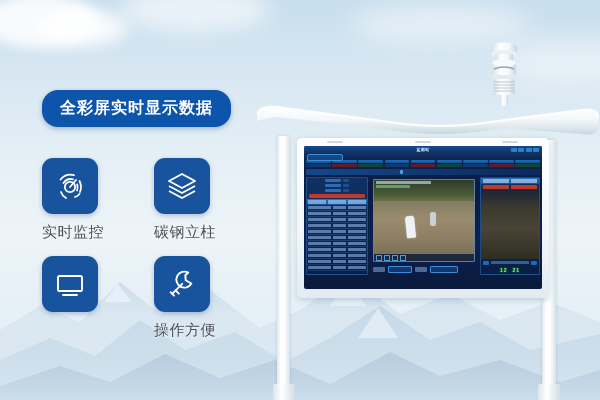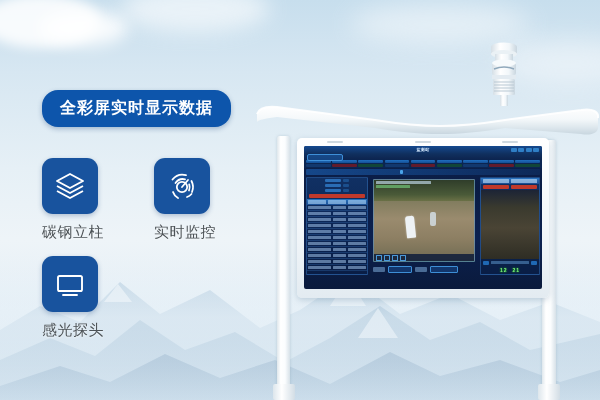--- a/index.html
+++ b/index.html
@@ -398,58 +398,70 @@
 
 
   <div class="badge">全彩屏实时显示数据</div>
 
   <div class="features">
 
     <div class="frow">
       <div class="feat">
         <div class="tile">
           <span>
-            <svg width="32" height="32" viewBox="0 0 32 32" fill="none" stroke="#ffffff" stroke-width="1.9" stroke-linejoin="round">
-              <path d="M16 4 L29 11 L16 18 L3 11 Z"></path>
-              <path d="M3 16 L16 23 L29 16"></path>
-              <path d="M3 21 L16 28 L29 21"></path>
-            </svg>
-          </span>
-        </div>
-        <div class="flabel">碳钢立柱</div>
-      </div>
-
-      <div class="feat">
-        <div class="tile">
-          <span>
             <svg width="32" height="32" viewBox="0 0 32 32" fill="none" stroke="#ffffff" stroke-width="1.8" stroke-linecap="round">
               <circle cx="16" cy="17" r="5.2"></circle>
               <path d="M16 17 L22 10"></path>
               <path d="M6.5 9.5 A13 13 0 0 1 20 5.2"></path>
               <path d="M9.5 13 A9 9 0 0 1 19 9.3"></path>
               <path d="M25.5 11 A13 13 0 0 1 26 22"></path>
               <path d="M23.2 14.4 A9 9 0 0 1 23 20.5"></path>
               <path d="M7 22 A10.5 10.5 0 0 0 12 28"></path>
               <path d="M21 27 A11 11 0 0 0 25.5 24"></path>
             </svg>
           </span>
         </div>
         <div class="flabel">实时监控</div>
       </div>
+
+      <div class="feat">
+        <div class="tile">
+          <span>
+            <svg width="32" height="32" viewBox="0 0 32 32" fill="none" stroke="#ffffff" stroke-width="1.9" stroke-linejoin="round">
+              <path d="M16 4 L29 11 L16 18 L3 11 Z"></path>
+              <path d="M3 16 L16 23 L29 16"></path>
+              <path d="M3 21 L16 28 L29 21"></path>
+            </svg>
+          </span>
+        </div>
+        <div class="flabel">碳钢立柱</div>
+      </div>
     </div>
 
     <div class="frow">
       <div class="feat">
         <div class="tile">
           <span>
             <svg width="32" height="32" viewBox="0 0 32 32" fill="none" stroke="#ffffff" stroke-width="1.9" stroke-linejoin="round" stroke-linecap="round">
               <rect x="4" y="8" width="24" height="15" rx="1.6"></rect>
               <path d="M9 27 L23 27"></path>
             </svg>
           </span>
         </div>
-        <div class="flabel">感光探头</div>
       </div>
 
+      <div class="feat">
+        <div class="tile">
+          <span>
+            <svg width="32" height="32" viewBox="0 0 32 32" fill="none" stroke="#ffffff" stroke-width="1.9" stroke-linecap="round" stroke-linejoin="round">
+              <path d="M20.5 4.2 A8 8 0 1 0 26.8 13.6 L20.4 12.2 L18.5 7.5 Z" transform="rotate(18 20 10)"></path>
+              <path d="M16.2 15.8 L6.2 25.8"></path>
+              <path d="M4.6 24.2 L8 27.6"></path>
+              <path d="M9.6 22.4 L12.8 25.6"></path>
+            </svg>
+          </span>
+        </div>
+        <div class="flabel">操作方便</div>
+      </div>
     </div>
 
   </div>
 </div>
 
 </body></html>

